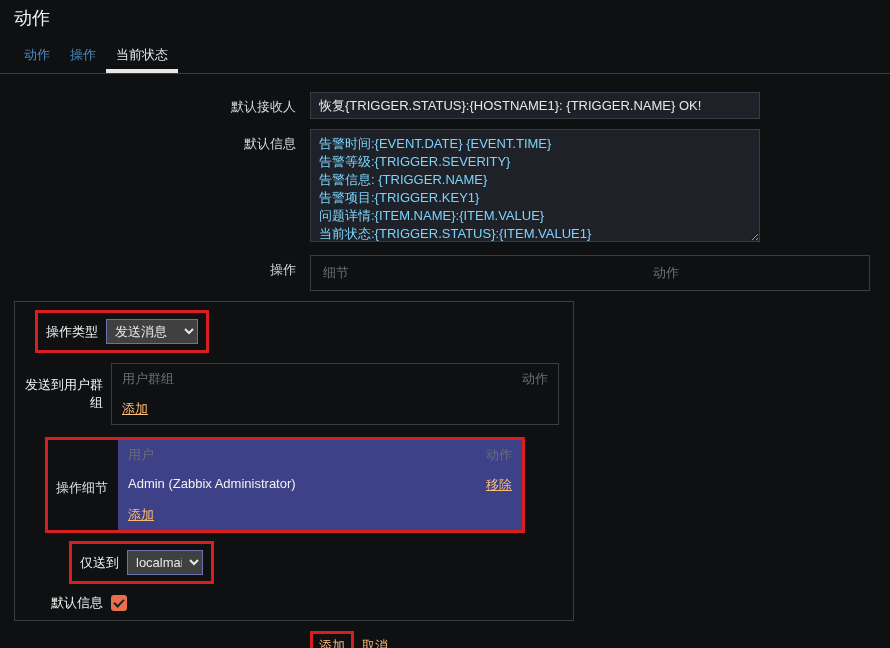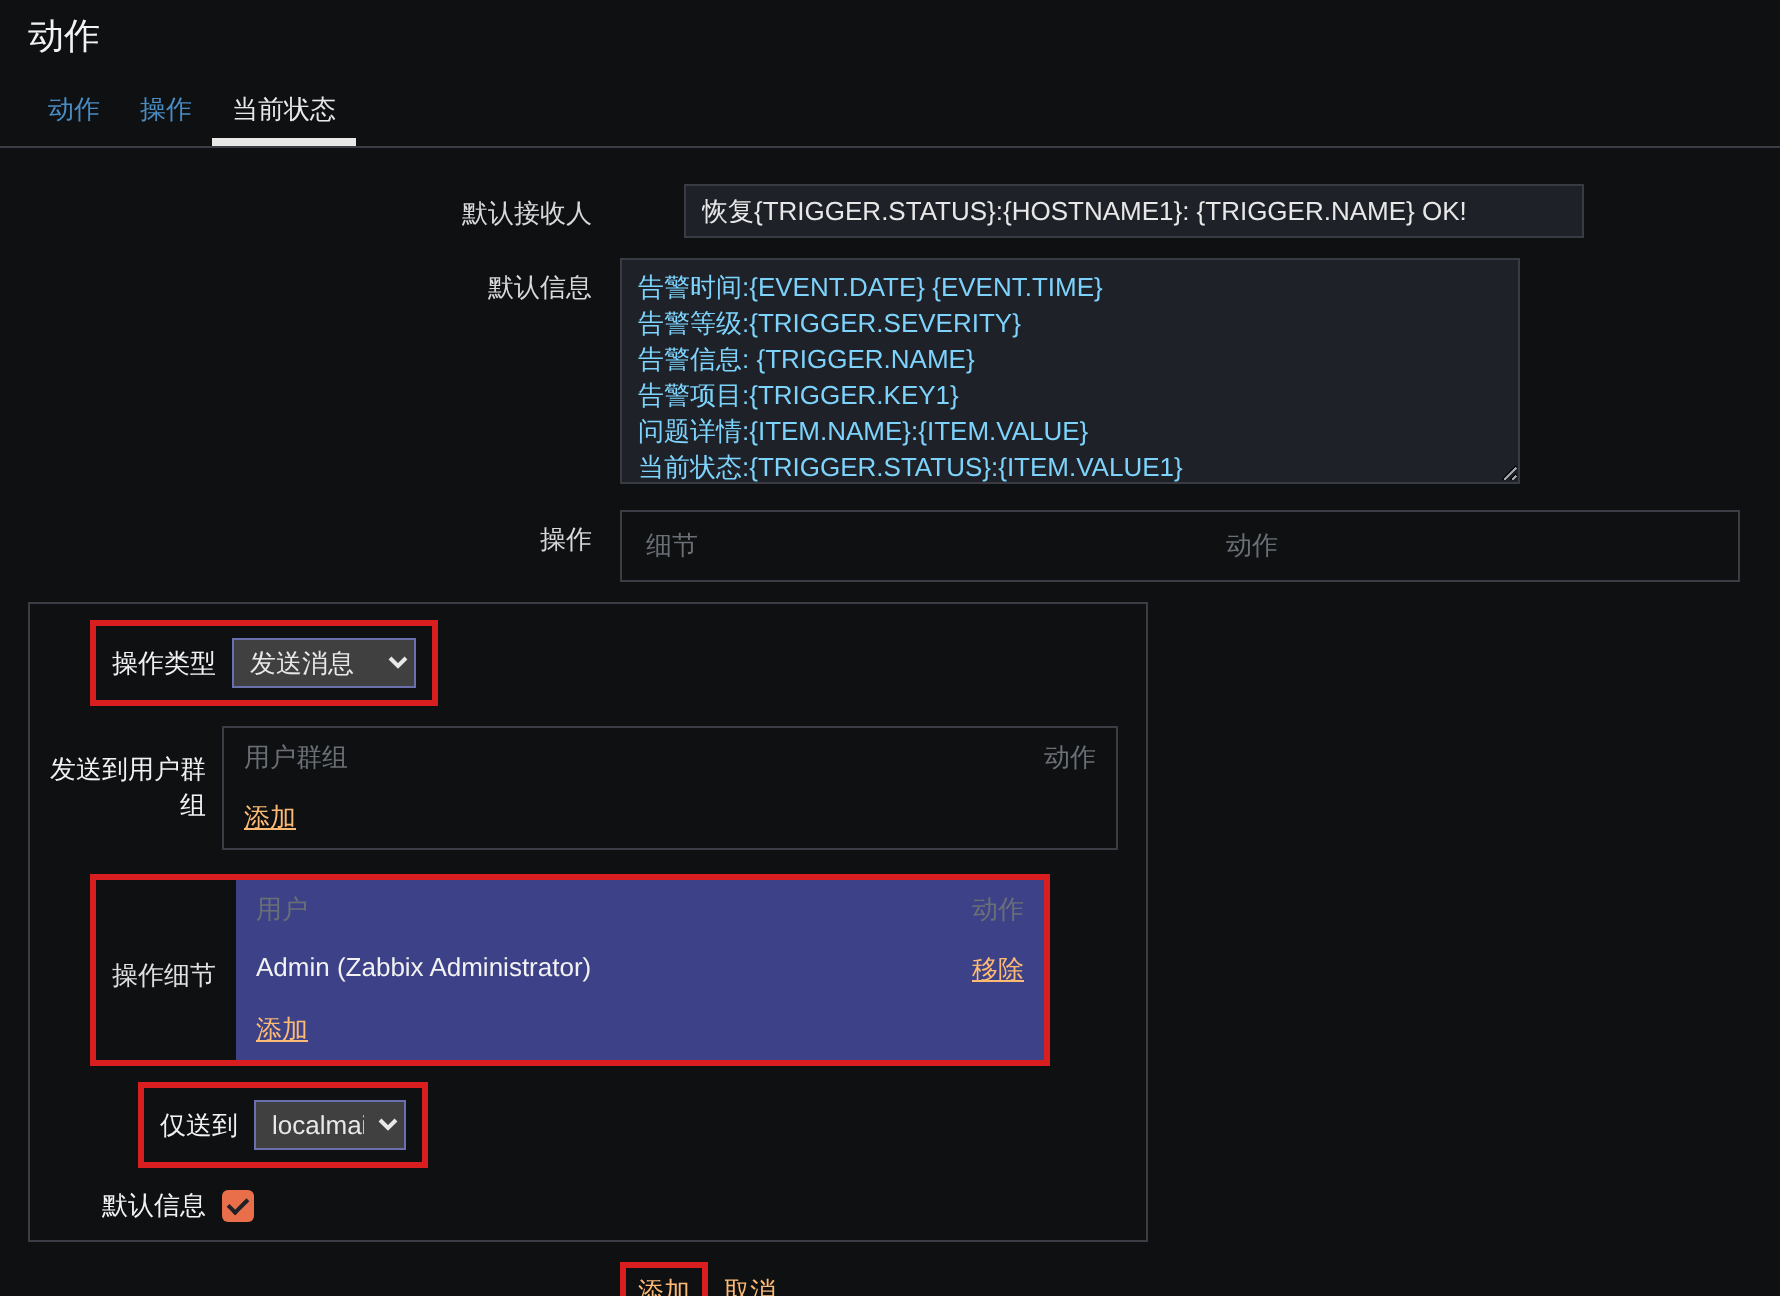--- a/index.html
+++ b/index.html
@@ -50,21 +50,20 @@
 .row .control {
   flex: 1;
 }
 input[type="text"].textfield {
   width: 450px;
   background: #1e2228;
   border: 1px solid #383c42;
   color: #e8e8e8;
   padding: 5px 8px;
   font-size: 13px;
-  margin-left: 32px;
 }
 textarea.textarea {
   width: 450px;
   height: 113px;
   background: #1e2228;
   border: 1px solid #383c42;
   color: #7dd3fc;
   padding: 5px 8px;
   font-size: 13px;
   line-height: 18px;
@@ -76,20 +75,21 @@
 textarea.textarea::-webkit-scrollbar-track { background: #555e51; }
 
 .ops-outer {
   width: 560px;
   border: 1px solid #3a3e44;
 }
 .ops-head {
   display: flex;
   padding: 8px 12px;
   color: #6a6f76;
+  gap: 40px;
 }
 .ops-head .c1 { width: 290px; }
 .ops-head .c2 { flex: 1; }
 
 .details-box {
   width: 560px;
   border: 1px solid #3a3e44;
   position: relative;
 }
 .details-inner {
@@ -229,21 +229,21 @@
         </div>
       </div>
     </div>
   </div>
 
   <div class="row">
     <div class="control">
       <div class="details-box">
         <div class="details-inner">
 
-          <div style="display:flex; align-items:center; gap:0; margin-left:22px; margin-bottom:6px;">
+          <div style="display:flex; align-items:center; gap:0; margin-left:12px; margin-bottom:6px;">
             <span class="hl-red" style="display:flex; align-items:center; gap:8px;">
               <span class="ilabel" style="width:auto;">操作类型</span>
               <select class="sel">
                 <option>发送消息</option>
               </select>
             </span>
           </div>
 
           <div class="details-row">
             <div class="ilabel">发送到用户群组</div>

